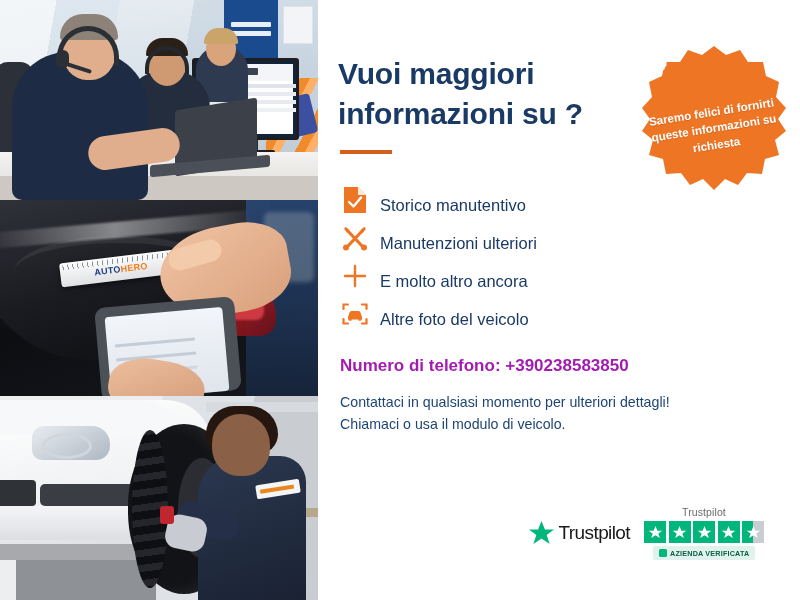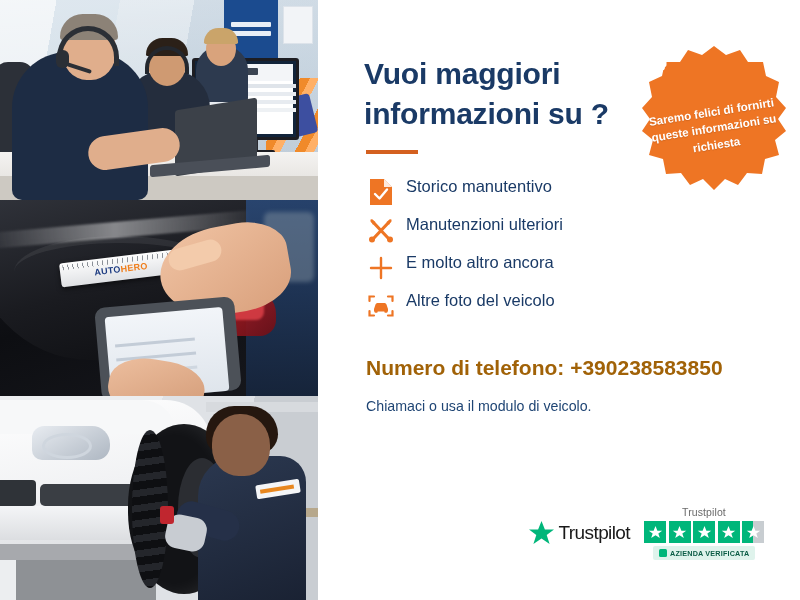--- a/index.html
+++ b/index.html
@@ -94,30 +94,30 @@
   .p3-man{position:absolute;left:198px;top:60px;width:108px;height:144px;background:linear-gradient(160deg,#2b3850,#1a2233);border-radius:40px 26px 0 0;}
   .p3-head{position:absolute;left:212px;top:18px;width:58px;height:62px;background:#8a6047;border-radius:48% 50% 44% 46%;}
   .p3-hair{position:absolute;left:206px;top:10px;width:72px;height:48px;background:#25170f;border-radius:40px 40px 28px 24px;}
   .p3-logo{position:absolute;left:256px;top:86px;width:44px;height:14px;background:#f4f5f7;border-radius:2px;transform:rotate(-9deg);}
   .p3-logo:after{content:"";position:absolute;left:4px;top:5px;width:34px;height:4px;background:#e8871f;}
   .p3-arm{position:absolute;left:176px;top:110px;width:64px;height:30px;background:#253048;border-radius:16px;transform:rotate(16deg);}
   .p3-glove{position:absolute;left:166px;top:120px;width:40px;height:34px;background:#c8ccd2;border-radius:12px;transform:rotate(12deg);}
   .p3-tool{position:absolute;left:160px;top:110px;width:14px;height:18px;background:#c0262f;border-radius:3px;}
 
   
-  .content { position: relative; flex: 1; height: 600px; padding: 54px 40px 0 46px; background:#fff; }
+  .content { position: relative; flex: 1; height: 600px; padding: 54px 40px 0 20px; background:#fff; }
   .headline { color:#1a3a66; font-size:30px; line-height:1.32; font-weight:700; letter-spacing:-.2px; max-width:300px;}
   .rule { width:52px; height:4px; background:#d4601f; margin:17px 0 0 2px; }
 
   .features { list-style:none; margin:23px 0 0 2px; }
-  .feat { display:flex; align-items:flex-start; height:38px; }
+  .feat { display:flex; align-items:flex-end; height:38px; }
   .feat-ic { width:30px; height:30px; flex:none; display:flex; align-items:center; justify-content:center; margin-right:10px;}
   .feat-tx { color:#1a3a66; font-size:16.5px; }
 
-  .phone { margin:27px 0 16px 2px; color:#a16207; font-size:21px; font-weight:700; }
+  .phone { margin:27px 0 16px 2px; color:#a21caf; font-size:17px; font-weight:700; }
   .sub { margin:9px 0 0 2px; color:#1f4574; font-size:14.2px; line-height:1.52; }
 
   
   .badge { position:absolute; right:12px; top:44px; width:148px; height:150px; }
   .badge svg { position:absolute; inset:0; }
   .badge-ic { position:absolute; left:60px; top:30px; width:28px; height:26px; }
   .badge-tx { position:absolute; left:0; top:60px; width:148px; text-align:center;
               transform:rotate(-9deg); color:#fff; font-size:11.6px; font-weight:700;
               line-height:1.42; text-shadow:0 1px 1px rgba(0,0,0,.12); }
 
@@ -289,20 +289,21 @@
             <rect x="6.5" y="16.5" width="3.2" height="2.2" rx="1" fill="#ee7524"></rect>
             <rect x="16.3" y="16.5" width="3.2" height="2.2" rx="1" fill="#ee7524"></rect>
           </svg>
         </span>
         <span class="feat-tx">Altre foto del veicolo</span>
       </li>
     </ul>
 
     <div class="phone">Numero di telefono: +390238583850</div>
     <div class="sub">
+      <div>Contattaci in qualsiasi momento per ulteriori dettagli!</div>
       <div>Chiamaci o usa il modulo di veicolo.</div>
     </div>
 
     <div class="tp">
       <div class="tp-logo">
         <svg width="27" height="27" viewBox="0 0 27 27">
           <path d="M13.5 1 L16.9 9.6 L26 9.6 L18.7 15.1 L21.6 24 L13.5 18.6 L5.4 24 L8.3 15.1 L1 9.6 L10.1 9.6 Z" fill="#00b67a"></path>
         </svg>
         <span class="tp-name">Trustpilot</span>
       </div>

